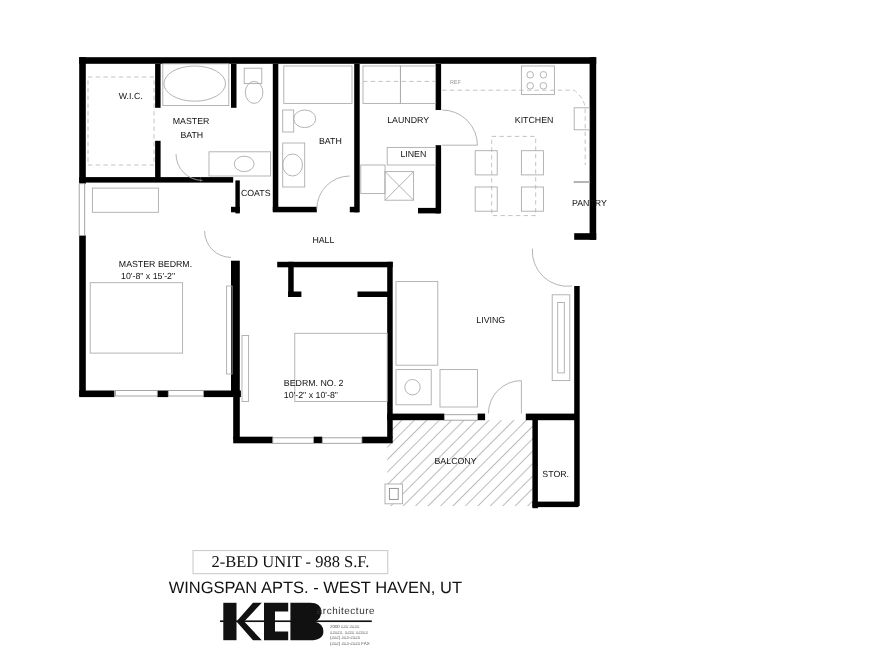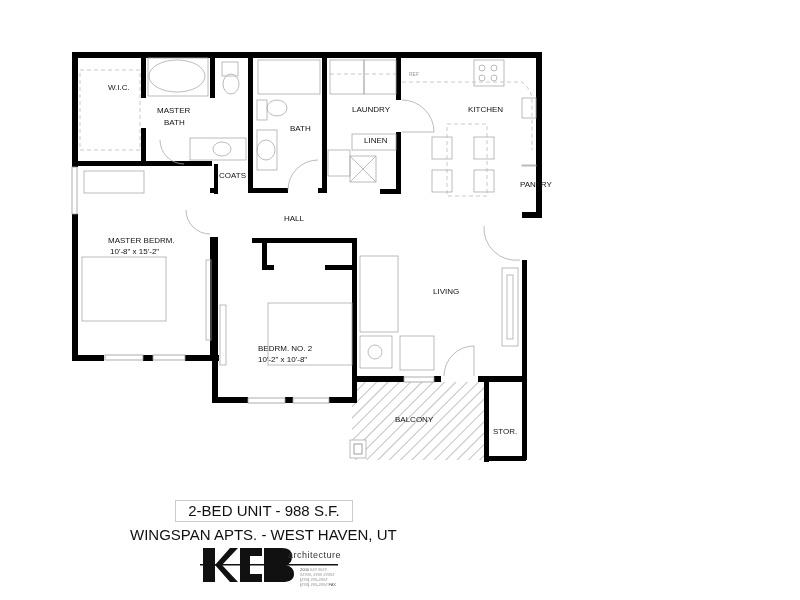--- a/index.html
+++ b/index.html
@@ -2,22 +2,22 @@
 <html><head>
 <meta charset="utf-8">
 <style>
   html, body { margin:0; padding:0; background:#ffffff; }
   body { width:800px; height:600px; position:relative; overflow:hidden; font-family:"Liberation Sans", sans-serif; }
   svg { position:absolute; left:0; top:0; }
   .lbl { font-family:"Liberation Sans", sans-serif; font-size:8px; fill:#111; }
   .wall { fill:#000; }
   .thin { fill:none; stroke:#aaa; stroke-width:0.8; }
   .dash { fill:none; stroke:#bbb; stroke-width:0.8; stroke-dasharray:4 3; }
-  .title-box { position:absolute; left:175px; top:500px; width:176px; height:20px; border:1px solid #ccc; text-align:center; font-size:15px; line-height:20px; color:#111; }
-  .subtitle { position:absolute; left:130px; top:526px; width:290px; text-align:left; font-size:15px; color:#111; }
+  .title-box { position:absolute; left:175px; top:500px; width:176px; height:20px; border:1px solid #ccc; text-align:center; font-size:15px; line-height:20px; color:#111;font-family:Liberation Serif, serif; }
+  .subtitle { position:absolute; left:130px; top:526px; width:290px; text-align:right; font-size:15px; color:#111; }
   .arch { position:absolute; left:270px; top:550px; font-size:9px; color:#333; letter-spacing:0.5px; }
   .addr { position:absolute; left:270px; top:563px; font-size:4px; color:#555; line-height:5px; width:60px; }
 </style>
 </head>
 <body>
 
 <svg width="800" height="600" viewBox="0 0 800 600">
   <defs>
     <pattern id="hatch" width="8" height="8" patternUnits="userSpaceOnUse" patternTransform="rotate(45)">
       <line x1="0" y1="0" x2="0" y2="8" stroke="#666" stroke-width="0.8"></line>

